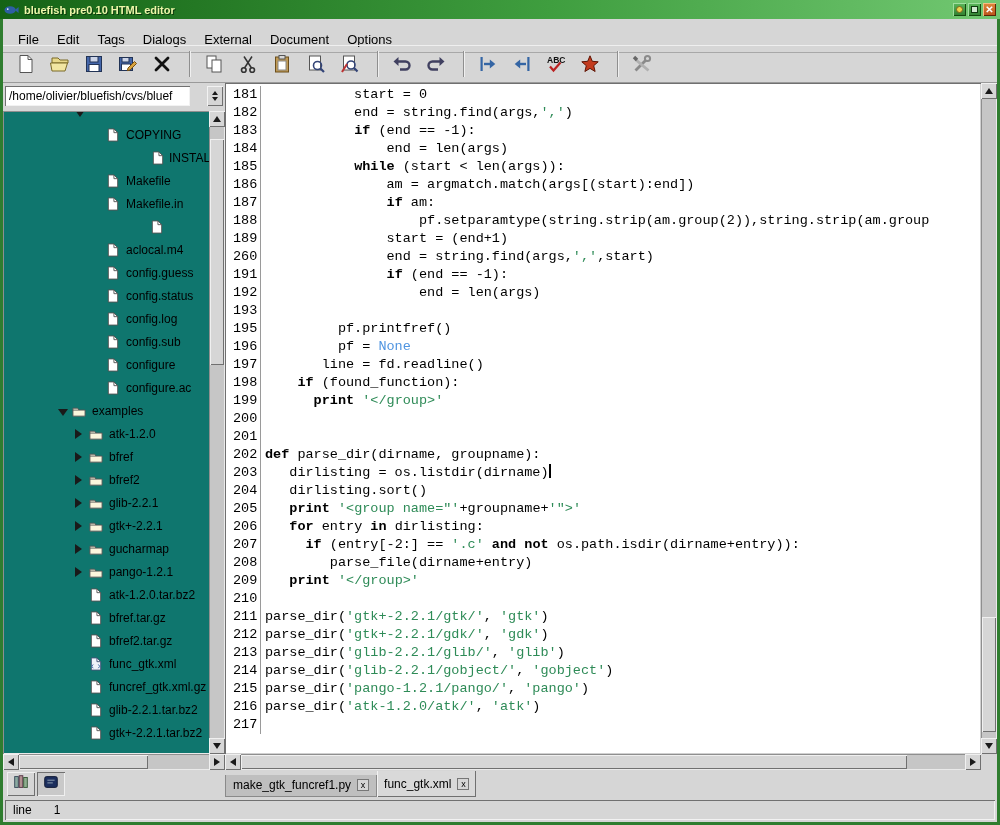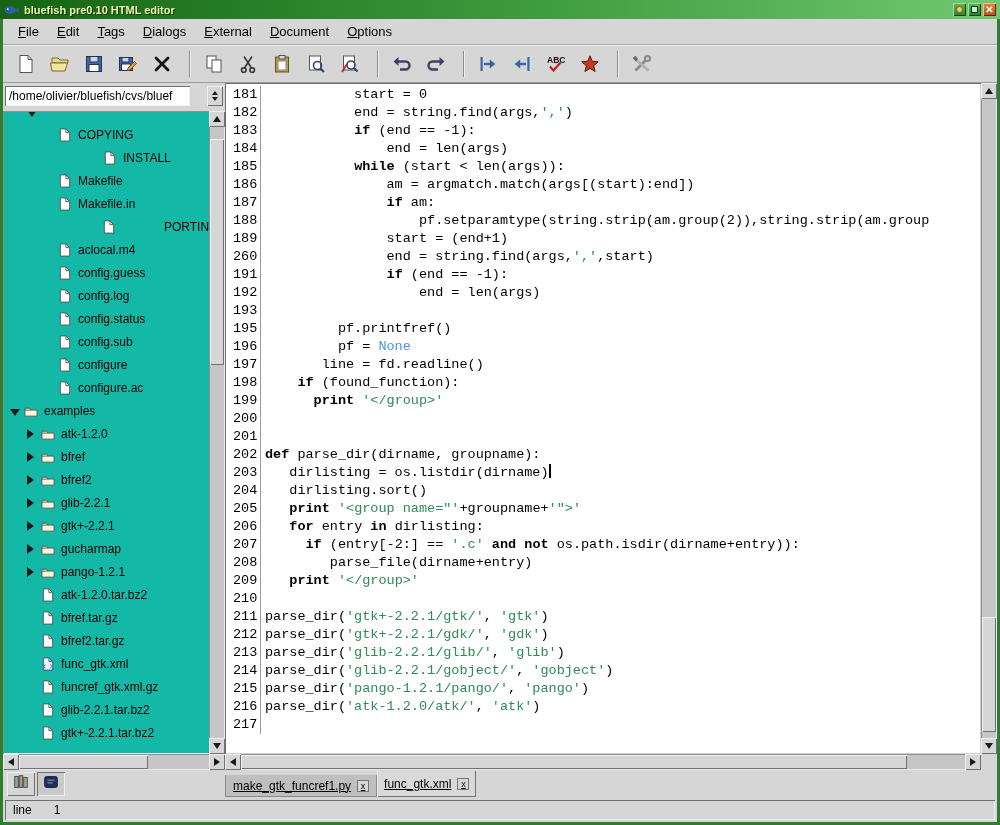--- a/index.html
+++ b/index.html
@@ -21,21 +21,21 @@
     color:#fff; font-size:10px; font-weight:bold; line-height:1; }
   .wb-circle { width:7px; height:7px; border-radius:50%; background:#ecd24e; border:1px solid #7c641a; }
   .wb-square { width:7px; height:7px; border:1px solid #0f3b0f; background:#cfe9cf; }
   .frame-l,.frame-r { position:absolute; top:19px; bottom:0; width:3px; background:#2f7d2f; }
   .frame-l{left:0} .frame-r{right:0}
   .frame-b { position:absolute; bottom:0; left:0; right:0; height:3px; background:#2f7d2f; }
 
   .content { position:absolute; top:19px; left:3px; right:3px; bottom:3px; background:#d6d6d6; }
 
   
-  .menubar { position:absolute; top:0; left:0; right:0; height:26px; display:flex; align-items:center;
+  .menubar { position:absolute; top:8px; left:0; right:0; height:26px; display:flex; align-items:center;
     padding-left:6px; border-bottom:1px solid #a8a8a8; }
   .menu-item { font-size:13px; color:#000; padding:3px 9px; white-space:nowrap; }
   .mn { text-decoration:underline; }
 
   
   .toolbar { position:absolute; top:26px; left:0; right:0; height:38px; display:flex; align-items:center;
     padding-left:8px; border-top:1px solid #efefef; border-bottom:1px solid #9a9a9a; }
   .tb-btn { width:30px; height:30px; display:flex; align-items:center; justify-content:center; margin-right:4px; }
   .tb-ic svg { width:22px; height:22px; display:block; }
   .tb-sep { width:2px; height:26px; margin:0 8px; border-left:1px solid #8f8f8f; border-right:1px solid #f0f0f0; }
@@ -47,21 +47,21 @@
   .sidebar { position:absolute; left:0; top:0; bottom:0; width:222px; }
   .path-row { position:absolute; top:0; left:0; right:0; height:26px; }
   .path-input { position:absolute; left:2px; top:3px; width:185px; height:20px; background:#fff; border:none;
     box-shadow:inset 1px 1px 0 #707070, inset -1px -1px 0 #f2f2f2; font-size:12px; padding:0 4px;
     font-family:"Liberation Sans",sans-serif; color:#000; }
   .combo-btn { position:absolute; right:2px; top:3px; width:16px; height:20px; background:#d6d6d6;
     box-shadow:inset 1px 1px 0 #f2f2f2, inset -1px -1px 0 #707070;
     display:flex; flex-direction:column; align-items:center; justify-content:center; gap:2px; }
   .treebox { position:absolute; top:28px; left:0; right:0; bottom:16px;
     box-shadow:inset 1px 1px 0 #8f8f8f, inset -1px -1px 0 #eaeaea; }
-  .tree { position:absolute; left:1px; top:1px; right:16px; bottom:1px; overflow:hidden; background:#14b8a6; }
+  .tree { position:absolute; left:1px; top:1px; right:16px; bottom:1px; overflow:hidden; background:#0f766e;padding-left:48px; }
   .tree-row { height:23px; display:flex; align-items:center; white-space:nowrap; }
   .tree-row.partial-top { margin-top:-12px; }
   .tree-label { font-size:12px; color:#000; margin-left:4px; }
   .tree-ic { width:16px; display:flex; align-items:center; }
   .tree-ic svg { width:14px; height:14px; display:block; }
   .exp { display:inline-block; width:14px; flex:none; }
   .exp.open::before { content:""; display:inline-block; width:0; height:0;
     border-left:5px solid transparent; border-right:5px solid transparent; border-top:7px solid #1a1a1a; }
   .exp.closed::before { content:""; display:inline-block; width:0; height:0;
     border-top:5px solid transparent; border-bottom:5px solid transparent; border-left:7px solid #1a1a1a; }
@@ -100,21 +100,21 @@
   .tri-right{ border-top:4px solid transparent; border-bottom:4px solid transparent; border-left:6px solid #1a1a1a; }
   .tri-s.tri-up { border-left-width:3px; border-right-width:3px; border-bottom-width:4px; }
   .tri-s.tri-down { border-left-width:3px; border-right-width:3px; border-top-width:4px; }
 
   
   .tabrow { position:absolute; left:0; right:0; bottom:24px; height:28px; }
   .switcher { position:absolute; left:4px; top:2px; display:flex; gap:2px; }
   .sw-btn { width:28px; height:24px; background:#d6d6d6; box-shadow:inset 1px 1px 0 #f0f0f0, inset -1px -1px 0 #707070;
     display:flex; align-items:center; justify-content:center; }
   .sw-btn.pressed { box-shadow:inset 1px 1px 0 #707070, inset -1px -1px 0 #f0f0f0; background:#c9c9c9; }
-  .tabs { position:absolute; left:222px; top:1px; display:flex; align-items:flex-end;text-decoration:underline; }
+  .tabs { position:absolute; left:222px; top:1px; display:flex; align-items:center; }
   .tab { height:22px; margin-top:3px; background:#bfbfbf; border:1px solid #8a8a8a; border-top:none;
     display:flex; align-items:center; padding:0 7px; font-size:12px; color:#000; }
   .tab.active { height:26px; margin-top:0; background:#d9d9d9;
     box-shadow:inset 1px 0 0 #f2f2f2, inset -1px -1px 0 #707070; border:none; }
   .tab-close { display:inline-block; margin-left:6px; width:12px; height:12px; border:1px solid #777;
     font-size:9px; line-height:10px; text-align:center; background:#d6d6d6; }
 
   
   .statusbar { position:absolute; left:0; right:0; bottom:0; height:24px; }
   .status-field { position:absolute; left:2px; right:2px; top:2px; bottom:2px;
@@ -404,31 +404,31 @@
                 <span class="tree-label">config.guess</span>
               </div>
               <div class="tree-row" style="padding-left: 40px;">
                 <span class="exp"></span>
                 <span class="tree-ic">
                   <svg viewBox="0 0 13 15">
                     <path d="M1.5 1 h6 l4 4 v9 h-10 z" fill="#fff" stroke="#555"></path>
                     <path d="M7.5 1 v4 h4" fill="none" stroke="#555"></path>
                   </svg>
                 </span>
+                <span class="tree-label">config.status</span>
+              </div>
+              <div class="tree-row" style="padding-left: 40px;">
+                <span class="exp"></span>
+                <span class="tree-ic">
+                  <svg viewBox="0 0 13 15">
+                    <path d="M1.5 1 h6 l4 4 v9 h-10 z" fill="#fff" stroke="#555"></path>
+                    <path d="M7.5 1 v4 h4" fill="none" stroke="#555"></path>
+                  </svg>
+                </span>
                 <span class="tree-label">config.log</span>
-              </div>
-              <div class="tree-row" style="padding-left: 40px;">
-                <span class="exp"></span>
-                <span class="tree-ic">
-                  <svg viewBox="0 0 13 15">
-                    <path d="M1.5 1 h6 l4 4 v9 h-10 z" fill="#fff" stroke="#555"></path>
-                    <path d="M7.5 1 v4 h4" fill="none" stroke="#555"></path>
-                  </svg>
-                </span>
-                <span class="tree-label">config.status</span>
               </div>
               <div class="tree-row" style="padding-left: 40px;">
                 <span class="exp"></span>
                 <span class="tree-ic">
                   <svg viewBox="0 0 13 15">
                     <path d="M1.5 1 h6 l4 4 v9 h-10 z" fill="#fff" stroke="#555"></path>
                     <path d="M7.5 1 v4 h4" fill="none" stroke="#555"></path>
                   </svg>
                 </span>
                 <span class="tree-label">config.sub</span>

